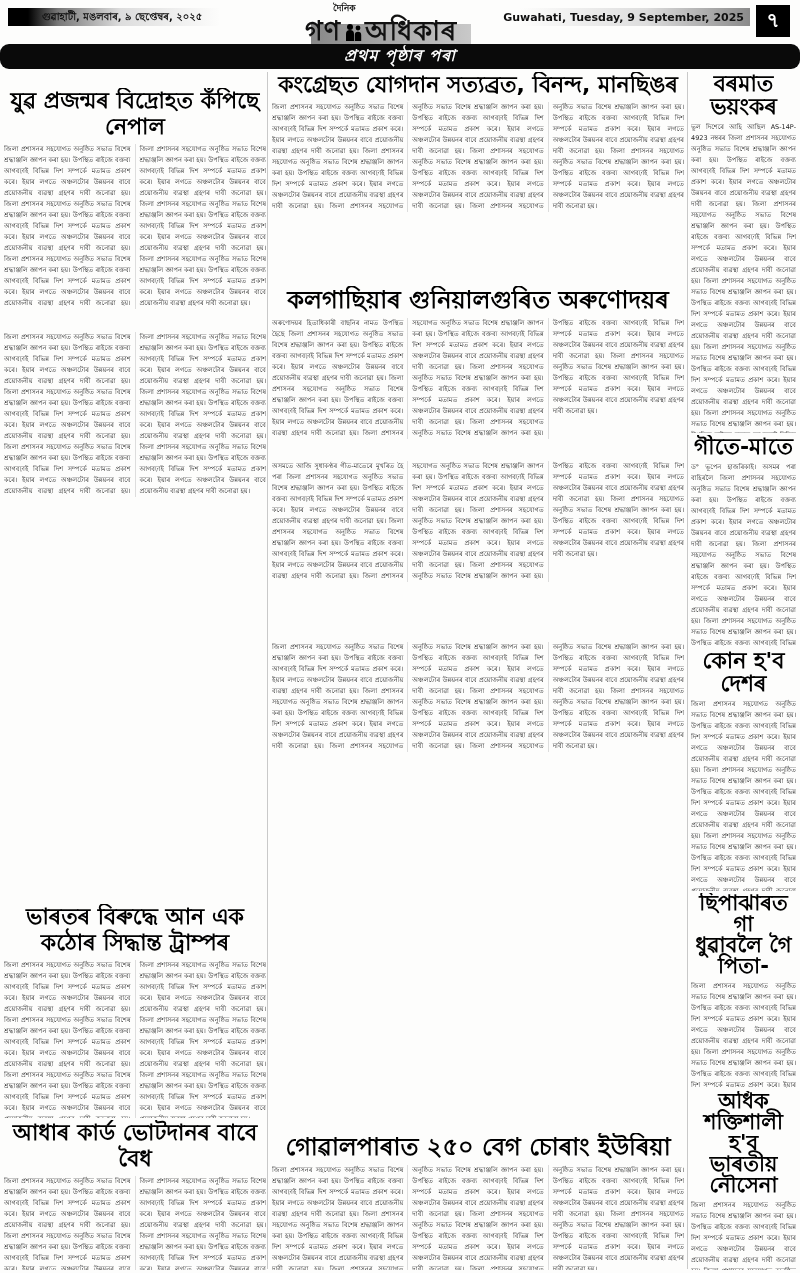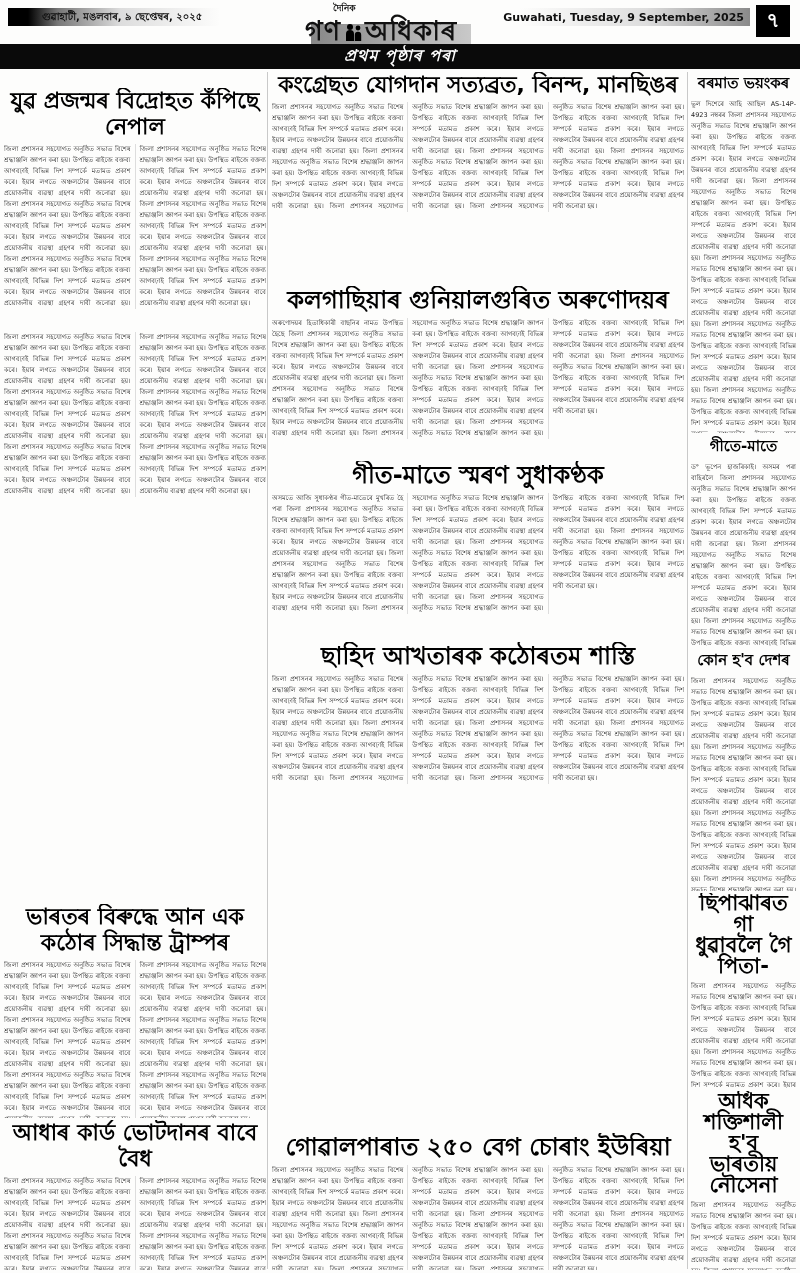--- a/index.html
+++ b/index.html
@@ -22,33 +22,33 @@
   .people-icon{vertical-align:-2px;margin:0 2px;}
   .date-right{position:absolute;right:50px;top:8px;width:230px;height:18px;
               background:linear-gradient(to right,#fdfdfc 0%,#ddd 55%,#8a8a8a 100%);
               display:flex;align-items:center;justify-content:flex-end;}
   .date-right span{font-size:11px;font-weight:bold;color:#111;margin-right:6px;white-space:nowrap;}
   .page-number{position:absolute;right:10px;top:5px;width:34px;height:32px;background:#000;
                color:#fff;font-size:20px;font-weight:bold;display:flex;align-items:center;justify-content:center;}
 
   
   .banner{position:absolute;top:44px;left:0;width:800px;height:25px;background:#0a0a0a;
-          color:#fff;display:flex;align-items:center;justify-content:center;}
+          color:#fff;display:flex;align-items:center;justify-content:center;border-radius:9px;}
   .banner span{font-size:16px;font-weight:bold;font-style:italic;letter-spacing:1px;}
 
   
   .vrule{position:absolute;width:1px;background:#c9c9c9;top:72px;bottom:4px;}
   .vrule.v1{left:267px;} .vrule.v2{left:687px;}
 
   
   .article{position:absolute;overflow:hidden;}
   .article h2{margin:0 0 4px 0;text-align:center;font-weight:bold;color:#000;
               font-family:"DejaVu Sans",sans-serif;}
   .hl-24{font-size:22px;line-height:26px;} .hl-26{font-size:24px;line-height:28px;}
-  .hl-22{font-size:15px;line-height:23px;} .hl-18{font-size:21px;line-height:21px;}
+  .hl-22{font-size:22px;line-height:23px;} .hl-18{font-size:21px;line-height:21px;}
   .body{column-gap:9px;column-rule:1px solid #ddd;text-align:justify;font-size:6.5px;
         line-height:11px;color:#1c1c1c;overflow:hidden;word-break:break-word;}
   .c2{column-count:2;} .c3{column-count:3;} .c1{column-count:1;}
 
   
   #a0 {left:4px;  top:72px;  width:262px; height:258px;margin-top:16px;}
   #a1 {left:272px; top:72px;  width:412px; height:212px;}
   #a2 {left:691px; top:72px;  width:105px; height:361px;}
   #a3 {left:4px;  top:332px; width:262px; height:570px;}
   #a4 {left:272px; top:286px; width:412px; height:173px;}
@@ -114,31 +114,29 @@
   <div class="article" id="a3">
     <div class="body c2">জিলা প্ৰশাসনৰ সহযোগত অনুষ্ঠিত সভাত বিশেষ শ্ৰদ্ধাঞ্জলি জ্ঞাপন কৰা হয়। উপস্থিত ৰাইজে বক্তব্য আগবঢ়াই বিভিন্ন দিশ সম্পৰ্কে মতামত প্ৰকাশ কৰে। ইয়াৰ লগতে অঞ্চলটোৰ উন্নয়নৰ বাবে প্ৰয়োজনীয় ব্যৱস্থা গ্ৰহণৰ দাবী জনোৱা হয়। জিলা প্ৰশাসনৰ সহযোগত অনুষ্ঠিত সভাত বিশেষ শ্ৰদ্ধাঞ্জলি জ্ঞাপন কৰা হয়। উপস্থিত ৰাইজে বক্তব্য আগবঢ়াই বিভিন্ন দিশ সম্পৰ্কে মতামত প্ৰকাশ কৰে। ইয়াৰ লগতে অঞ্চলটোৰ উন্নয়নৰ বাবে প্ৰয়োজনীয় ব্যৱস্থা গ্ৰহণৰ দাবী জনোৱা হয়। জিলা প্ৰশাসনৰ সহযোগত অনুষ্ঠিত সভাত বিশেষ শ্ৰদ্ধাঞ্জলি জ্ঞাপন কৰা হয়। উপস্থিত ৰাইজে বক্তব্য আগবঢ়াই বিভিন্ন দিশ সম্পৰ্কে মতামত প্ৰকাশ কৰে। ইয়াৰ লগতে অঞ্চলটোৰ উন্নয়নৰ বাবে প্ৰয়োজনীয় ব্যৱস্থা গ্ৰহণৰ দাবী জনোৱা হয়। জিলা প্ৰশাসনৰ সহযোগত অনুষ্ঠিত সভাত বিশেষ শ্ৰদ্ধাঞ্জলি জ্ঞাপন কৰা হয়। উপস্থিত ৰাইজে বক্তব্য আগবঢ়াই বিভিন্ন দিশ সম্পৰ্কে মতামত প্ৰকাশ কৰে। ইয়াৰ লগতে অঞ্চলটোৰ উন্নয়নৰ বাবে প্ৰয়োজনীয় ব্যৱস্থা গ্ৰহণৰ দাবী জনোৱা হয়। জিলা প্ৰশাসনৰ সহযোগত অনুষ্ঠিত সভাত বিশেষ শ্ৰদ্ধাঞ্জলি জ্ঞাপন কৰা হয়। উপস্থিত ৰাইজে বক্তব্য আগবঢ়াই বিভিন্ন দিশ সম্পৰ্কে মতামত প্ৰকাশ কৰে। ইয়াৰ লগতে অঞ্চলটোৰ উন্নয়নৰ বাবে প্ৰয়োজনীয় ব্যৱস্থা গ্ৰহণৰ দাবী জনোৱা হয়। জিলা প্ৰশাসনৰ সহযোগত অনুষ্ঠিত সভাত বিশেষ শ্ৰদ্ধাঞ্জলি জ্ঞাপন কৰা হয়। উপস্থিত ৰাইজে বক্তব্য আগবঢ়াই বিভিন্ন দিশ সম্পৰ্কে মতামত প্ৰকাশ কৰে। ইয়াৰ লগতে অঞ্চলটোৰ উন্নয়নৰ বাবে প্ৰয়োজনীয় ব্যৱস্থা গ্ৰহণৰ দাবী জনোৱা হয়। </div>
   </div>
 
   <div class="article" id="a4">
     <h2 class="hl-26">কলগাছিয়াৰ গুনিয়ালগুৰিত অৰুণোদয়ৰ</h2>
     <div class="body c3">অৰুণোদয়ৰ হিতাধিকাৰী বাছনিৰ নামত উপস্থিত হৈছে জিলা প্ৰশাসনৰ সহযোগত অনুষ্ঠিত সভাত বিশেষ শ্ৰদ্ধাঞ্জলি জ্ঞাপন কৰা হয়। উপস্থিত ৰাইজে বক্তব্য আগবঢ়াই বিভিন্ন দিশ সম্পৰ্কে মতামত প্ৰকাশ কৰে। ইয়াৰ লগতে অঞ্চলটোৰ উন্নয়নৰ বাবে প্ৰয়োজনীয় ব্যৱস্থা গ্ৰহণৰ দাবী জনোৱা হয়। জিলা প্ৰশাসনৰ সহযোগত অনুষ্ঠিত সভাত বিশেষ শ্ৰদ্ধাঞ্জলি জ্ঞাপন কৰা হয়। উপস্থিত ৰাইজে বক্তব্য আগবঢ়াই বিভিন্ন দিশ সম্পৰ্কে মতামত প্ৰকাশ কৰে। ইয়াৰ লগতে অঞ্চলটোৰ উন্নয়নৰ বাবে প্ৰয়োজনীয় ব্যৱস্থা গ্ৰহণৰ দাবী জনোৱা হয়। জিলা প্ৰশাসনৰ সহযোগত অনুষ্ঠিত সভাত বিশেষ শ্ৰদ্ধাঞ্জলি জ্ঞাপন কৰা হয়। উপস্থিত ৰাইজে বক্তব্য আগবঢ়াই বিভিন্ন দিশ সম্পৰ্কে মতামত প্ৰকাশ কৰে। ইয়াৰ লগতে অঞ্চলটোৰ উন্নয়নৰ বাবে প্ৰয়োজনীয় ব্যৱস্থা গ্ৰহণৰ দাবী জনোৱা হয়। জিলা প্ৰশাসনৰ সহযোগত অনুষ্ঠিত সভাত বিশেষ শ্ৰদ্ধাঞ্জলি জ্ঞাপন কৰা হয়। উপস্থিত ৰাইজে বক্তব্য আগবঢ়াই বিভিন্ন দিশ সম্পৰ্কে মতামত প্ৰকাশ কৰে। ইয়াৰ লগতে অঞ্চলটোৰ উন্নয়নৰ বাবে প্ৰয়োজনীয় ব্যৱস্থা গ্ৰহণৰ দাবী জনোৱা হয়। জিলা প্ৰশাসনৰ সহযোগত অনুষ্ঠিত সভাত বিশেষ শ্ৰদ্ধাঞ্জলি জ্ঞাপন কৰা হয়। উপস্থিত ৰাইজে বক্তব্য আগবঢ়াই বিভিন্ন দিশ সম্পৰ্কে মতামত প্ৰকাশ কৰে। ইয়াৰ লগতে অঞ্চলটোৰ উন্নয়নৰ বাবে প্ৰয়োজনীয় ব্যৱস্থা গ্ৰহণৰ দাবী জনোৱা হয়। জিলা প্ৰশাসনৰ সহযোগত অনুষ্ঠিত সভাত বিশেষ শ্ৰদ্ধাঞ্জলি জ্ঞাপন কৰা হয়। উপস্থিত ৰাইজে বক্তব্য আগবঢ়াই বিভিন্ন দিশ সম্পৰ্কে মতামত প্ৰকাশ কৰে। ইয়াৰ লগতে অঞ্চলটোৰ উন্নয়নৰ বাবে প্ৰয়োজনীয় ব্যৱস্থা গ্ৰহণৰ দাবী জনোৱা হয়। </div>
   </div>
 
   <div class="article" id="a5">
-    <h2 class="hl-26">গীত-মাতে স্মৰণ সুধাকণ্ঠক</h2>
     <div class="body c3">অসমতে আজি সুধাকণ্ঠৰ গীত-মাতেৰে মুখৰিত হৈ পৰা জিলা প্ৰশাসনৰ সহযোগত অনুষ্ঠিত সভাত বিশেষ শ্ৰদ্ধাঞ্জলি জ্ঞাপন কৰা হয়। উপস্থিত ৰাইজে বক্তব্য আগবঢ়াই বিভিন্ন দিশ সম্পৰ্কে মতামত প্ৰকাশ কৰে। ইয়াৰ লগতে অঞ্চলটোৰ উন্নয়নৰ বাবে প্ৰয়োজনীয় ব্যৱস্থা গ্ৰহণৰ দাবী জনোৱা হয়। জিলা প্ৰশাসনৰ সহযোগত অনুষ্ঠিত সভাত বিশেষ শ্ৰদ্ধাঞ্জলি জ্ঞাপন কৰা হয়। উপস্থিত ৰাইজে বক্তব্য আগবঢ়াই বিভিন্ন দিশ সম্পৰ্কে মতামত প্ৰকাশ কৰে। ইয়াৰ লগতে অঞ্চলটোৰ উন্নয়নৰ বাবে প্ৰয়োজনীয় ব্যৱস্থা গ্ৰহণৰ দাবী জনোৱা হয়। জিলা প্ৰশাসনৰ সহযোগত অনুষ্ঠিত সভাত বিশেষ শ্ৰদ্ধাঞ্জলি জ্ঞাপন কৰা হয়। উপস্থিত ৰাইজে বক্তব্য আগবঢ়াই বিভিন্ন দিশ সম্পৰ্কে মতামত প্ৰকাশ কৰে। ইয়াৰ লগতে অঞ্চলটোৰ উন্নয়নৰ বাবে প্ৰয়োজনীয় ব্যৱস্থা গ্ৰহণৰ দাবী জনোৱা হয়। জিলা প্ৰশাসনৰ সহযোগত অনুষ্ঠিত সভাত বিশেষ শ্ৰদ্ধাঞ্জলি জ্ঞাপন কৰা হয়। উপস্থিত ৰাইজে বক্তব্য আগবঢ়াই বিভিন্ন দিশ সম্পৰ্কে মতামত প্ৰকাশ কৰে। ইয়াৰ লগতে অঞ্চলটোৰ উন্নয়নৰ বাবে প্ৰয়োজনীয় ব্যৱস্থা গ্ৰহণৰ দাবী জনোৱা হয়। জিলা প্ৰশাসনৰ সহযোগত অনুষ্ঠিত সভাত বিশেষ শ্ৰদ্ধাঞ্জলি জ্ঞাপন কৰা হয়। উপস্থিত ৰাইজে বক্তব্য আগবঢ়াই বিভিন্ন দিশ সম্পৰ্কে মতামত প্ৰকাশ কৰে। ইয়াৰ লগতে অঞ্চলটোৰ উন্নয়নৰ বাবে প্ৰয়োজনীয় ব্যৱস্থা গ্ৰহণৰ দাবী জনোৱা হয়। জিলা প্ৰশাসনৰ সহযোগত অনুষ্ঠিত সভাত বিশেষ শ্ৰদ্ধাঞ্জলি জ্ঞাপন কৰা হয়। উপস্থিত ৰাইজে বক্তব্য আগবঢ়াই বিভিন্ন দিশ সম্পৰ্কে মতামত প্ৰকাশ কৰে। ইয়াৰ লগতে অঞ্চলটোৰ উন্নয়নৰ বাবে প্ৰয়োজনীয় ব্যৱস্থা গ্ৰহণৰ দাবী জনোৱা হয়। </div>
   </div>
 
   <div class="article" id="a6">
     <h2 class="hl-22">গীতে-মাতে</h2>
     <div class="body c1">ড° ভূপেন হাজৰিকাই। অসমৰ পৰা বাহিৰলৈ জিলা প্ৰশাসনৰ সহযোগত অনুষ্ঠিত সভাত বিশেষ শ্ৰদ্ধাঞ্জলি জ্ঞাপন কৰা হয়। উপস্থিত ৰাইজে বক্তব্য আগবঢ়াই বিভিন্ন দিশ সম্পৰ্কে মতামত প্ৰকাশ কৰে। ইয়াৰ লগতে অঞ্চলটোৰ উন্নয়নৰ বাবে প্ৰয়োজনীয় ব্যৱস্থা গ্ৰহণৰ দাবী জনোৱা হয়। জিলা প্ৰশাসনৰ সহযোগত অনুষ্ঠিত সভাত বিশেষ শ্ৰদ্ধাঞ্জলি জ্ঞাপন কৰা হয়। উপস্থিত ৰাইজে বক্তব্য আগবঢ়াই বিভিন্ন দিশ সম্পৰ্কে মতামত প্ৰকাশ কৰে। ইয়াৰ লগতে অঞ্চলটোৰ উন্নয়নৰ বাবে প্ৰয়োজনীয় ব্যৱস্থা গ্ৰহণৰ দাবী জনোৱা হয়। জিলা প্ৰশাসনৰ সহযোগত অনুষ্ঠিত সভাত বিশেষ শ্ৰদ্ধাঞ্জলি জ্ঞাপন কৰা হয়। উপস্থিত ৰাইজে বক্তব্য আগবঢ়াই বিভিন্ন দিশ সম্পৰ্কে মতামত প্ৰকাশ কৰে। ইয়াৰ লগতে অঞ্চলটোৰ উন্নয়নৰ বাবে প্ৰয়োজনীয় ব্যৱস্থা গ্ৰহণৰ দাবী জনোৱা হয়। জিলা প্ৰশাসনৰ সহযোগত অনুষ্ঠিত সভাত বিশেষ শ্ৰদ্ধাঞ্জলি জ্ঞাপন কৰা হয়। উপস্থিত ৰাইজে বক্তব্য আগবঢ়াই বিভিন্ন দিশ সম্পৰ্কে মতামত প্ৰকাশ কৰে। ইয়াৰ লগতে অঞ্চলটোৰ উন্নয়নৰ বাবে প্ৰয়োজনীয় ব্যৱস্থা গ্ৰহণৰ দাবী জনোৱা হয়। জিলা প্ৰশাসনৰ সহযোগত অনুষ্ঠিত সভাত বিশেষ শ্ৰদ্ধাঞ্জলি জ্ঞাপন কৰা হয়। উপস্থিত ৰাইজে বক্তব্য আগবঢ়াই বিভিন্ন দিশ সম্পৰ্কে মতামত প্ৰকাশ কৰে। ইয়াৰ লগতে অঞ্চলটোৰ উন্নয়নৰ বাবে প্ৰয়োজনীয় ব্যৱস্থা গ্ৰহণৰ দাবী জনোৱা হয়। জিলা প্ৰশাসনৰ সহযোগত অনুষ্ঠিত সভাত বিশেষ শ্ৰদ্ধাঞ্জলি জ্ঞাপন কৰা হয়। উপস্থিত ৰাইজে বক্তব্য আগবঢ়াই বিভিন্ন দিশ সম্পৰ্কে মতামত প্ৰকাশ কৰে। ইয়াৰ লগতে অঞ্চলটোৰ উন্নয়নৰ বাবে প্ৰয়োজনীয় ব্যৱস্থা গ্ৰহণৰ দাবী জনোৱা হয়। </div>
   </div>
 
   <div class="article" id="a7">
-    <h2 class="hl-26">ছাহিদ আখতাৰক কঠোৰতম শাস্তি</h2>
     <div class="body c3">জিলা প্ৰশাসনৰ সহযোগত অনুষ্ঠিত সভাত বিশেষ শ্ৰদ্ধাঞ্জলি জ্ঞাপন কৰা হয়। উপস্থিত ৰাইজে বক্তব্য আগবঢ়াই বিভিন্ন দিশ সম্পৰ্কে মতামত প্ৰকাশ কৰে। ইয়াৰ লগতে অঞ্চলটোৰ উন্নয়নৰ বাবে প্ৰয়োজনীয় ব্যৱস্থা গ্ৰহণৰ দাবী জনোৱা হয়। জিলা প্ৰশাসনৰ সহযোগত অনুষ্ঠিত সভাত বিশেষ শ্ৰদ্ধাঞ্জলি জ্ঞাপন কৰা হয়। উপস্থিত ৰাইজে বক্তব্য আগবঢ়াই বিভিন্ন দিশ সম্পৰ্কে মতামত প্ৰকাশ কৰে। ইয়াৰ লগতে অঞ্চলটোৰ উন্নয়নৰ বাবে প্ৰয়োজনীয় ব্যৱস্থা গ্ৰহণৰ দাবী জনোৱা হয়। জিলা প্ৰশাসনৰ সহযোগত অনুষ্ঠিত সভাত বিশেষ শ্ৰদ্ধাঞ্জলি জ্ঞাপন কৰা হয়। উপস্থিত ৰাইজে বক্তব্য আগবঢ়াই বিভিন্ন দিশ সম্পৰ্কে মতামত প্ৰকাশ কৰে। ইয়াৰ লগতে অঞ্চলটোৰ উন্নয়নৰ বাবে প্ৰয়োজনীয় ব্যৱস্থা গ্ৰহণৰ দাবী জনোৱা হয়। জিলা প্ৰশাসনৰ সহযোগত অনুষ্ঠিত সভাত বিশেষ শ্ৰদ্ধাঞ্জলি জ্ঞাপন কৰা হয়। উপস্থিত ৰাইজে বক্তব্য আগবঢ়াই বিভিন্ন দিশ সম্পৰ্কে মতামত প্ৰকাশ কৰে। ইয়াৰ লগতে অঞ্চলটোৰ উন্নয়নৰ বাবে প্ৰয়োজনীয় ব্যৱস্থা গ্ৰহণৰ দাবী জনোৱা হয়। জিলা প্ৰশাসনৰ সহযোগত অনুষ্ঠিত সভাত বিশেষ শ্ৰদ্ধাঞ্জলি জ্ঞাপন কৰা হয়। উপস্থিত ৰাইজে বক্তব্য আগবঢ়াই বিভিন্ন দিশ সম্পৰ্কে মতামত প্ৰকাশ কৰে। ইয়াৰ লগতে অঞ্চলটোৰ উন্নয়নৰ বাবে প্ৰয়োজনীয় ব্যৱস্থা গ্ৰহণৰ দাবী জনোৱা হয়। জিলা প্ৰশাসনৰ সহযোগত অনুষ্ঠিত সভাত বিশেষ শ্ৰদ্ধাঞ্জলি জ্ঞাপন কৰা হয়। উপস্থিত ৰাইজে বক্তব্য আগবঢ়াই বিভিন্ন দিশ সম্পৰ্কে মতামত প্ৰকাশ কৰে। ইয়াৰ লগতে অঞ্চলটোৰ উন্নয়নৰ বাবে প্ৰয়োজনীয় ব্যৱস্থা গ্ৰহণৰ দাবী জনোৱা হয়। </div>
   </div>
 
   <div class="article" id="a8">
     <h2 class="hl-22">কোন হ'ব দেশৰ</h2>
     <div class="body c1">জিলা প্ৰশাসনৰ সহযোগত অনুষ্ঠিত সভাত বিশেষ শ্ৰদ্ধাঞ্জলি জ্ঞাপন কৰা হয়। উপস্থিত ৰাইজে বক্তব্য আগবঢ়াই বিভিন্ন দিশ সম্পৰ্কে মতামত প্ৰকাশ কৰে। ইয়াৰ লগতে অঞ্চলটোৰ উন্নয়নৰ বাবে প্ৰয়োজনীয় ব্যৱস্থা গ্ৰহণৰ দাবী জনোৱা হয়। জিলা প্ৰশাসনৰ সহযোগত অনুষ্ঠিত সভাত বিশেষ শ্ৰদ্ধাঞ্জলি জ্ঞাপন কৰা হয়। উপস্থিত ৰাইজে বক্তব্য আগবঢ়াই বিভিন্ন দিশ সম্পৰ্কে মতামত প্ৰকাশ কৰে। ইয়াৰ লগতে অঞ্চলটোৰ উন্নয়নৰ বাবে প্ৰয়োজনীয় ব্যৱস্থা গ্ৰহণৰ দাবী জনোৱা হয়। জিলা প্ৰশাসনৰ সহযোগত অনুষ্ঠিত সভাত বিশেষ শ্ৰদ্ধাঞ্জলি জ্ঞাপন কৰা হয়। উপস্থিত ৰাইজে বক্তব্য আগবঢ়াই বিভিন্ন দিশ সম্পৰ্কে মতামত প্ৰকাশ কৰে। ইয়াৰ লগতে অঞ্চলটোৰ উন্নয়নৰ বাবে প্ৰয়োজনীয় ব্যৱস্থা গ্ৰহণৰ দাবী জনোৱা হয়। জিলা প্ৰশাসনৰ সহযোগত অনুষ্ঠিত সভাত বিশেষ শ্ৰদ্ধাঞ্জলি জ্ঞাপন কৰা হয়। উপস্থিত ৰাইজে বক্তব্য আগবঢ়াই বিভিন্ন দিশ সম্পৰ্কে মতামত প্ৰকাশ কৰে। ইয়াৰ লগতে অঞ্চলটোৰ উন্নয়নৰ বাবে প্ৰয়োজনীয় ব্যৱস্থা গ্ৰহণৰ দাবী জনোৱা হয়। জিলা প্ৰশাসনৰ সহযোগত অনুষ্ঠিত সভাত বিশেষ শ্ৰদ্ধাঞ্জলি জ্ঞাপন কৰা হয়। উপস্থিত ৰাইজে বক্তব্য আগবঢ়াই বিভিন্ন দিশ সম্পৰ্কে মতামত প্ৰকাশ কৰে। ইয়াৰ লগতে অঞ্চলটোৰ উন্নয়নৰ বাবে প্ৰয়োজনীয় ব্যৱস্থা গ্ৰহণৰ দাবী জনোৱা হয়। জিলা প্ৰশাসনৰ সহযোগত অনুষ্ঠিত সভাত বিশেষ শ্ৰদ্ধাঞ্জলি জ্ঞাপন কৰা হয়। উপস্থিত ৰাইজে বক্তব্য আগবঢ়াই বিভিন্ন দিশ সম্পৰ্কে মতামত প্ৰকাশ কৰে। ইয়াৰ লগতে অঞ্চলটোৰ উন্নয়নৰ বাবে প্ৰয়োজনীয় ব্যৱস্থা গ্ৰহণৰ দাবী জনোৱা হয়। </div>
   </div>
 
   <div class="article" id="a9">
     <h2 class="hl-24">ভাৰতৰ বিৰুদ্ধে আন এক কঠোৰ সিদ্ধান্ত ট্ৰাম্পৰ</h2>

